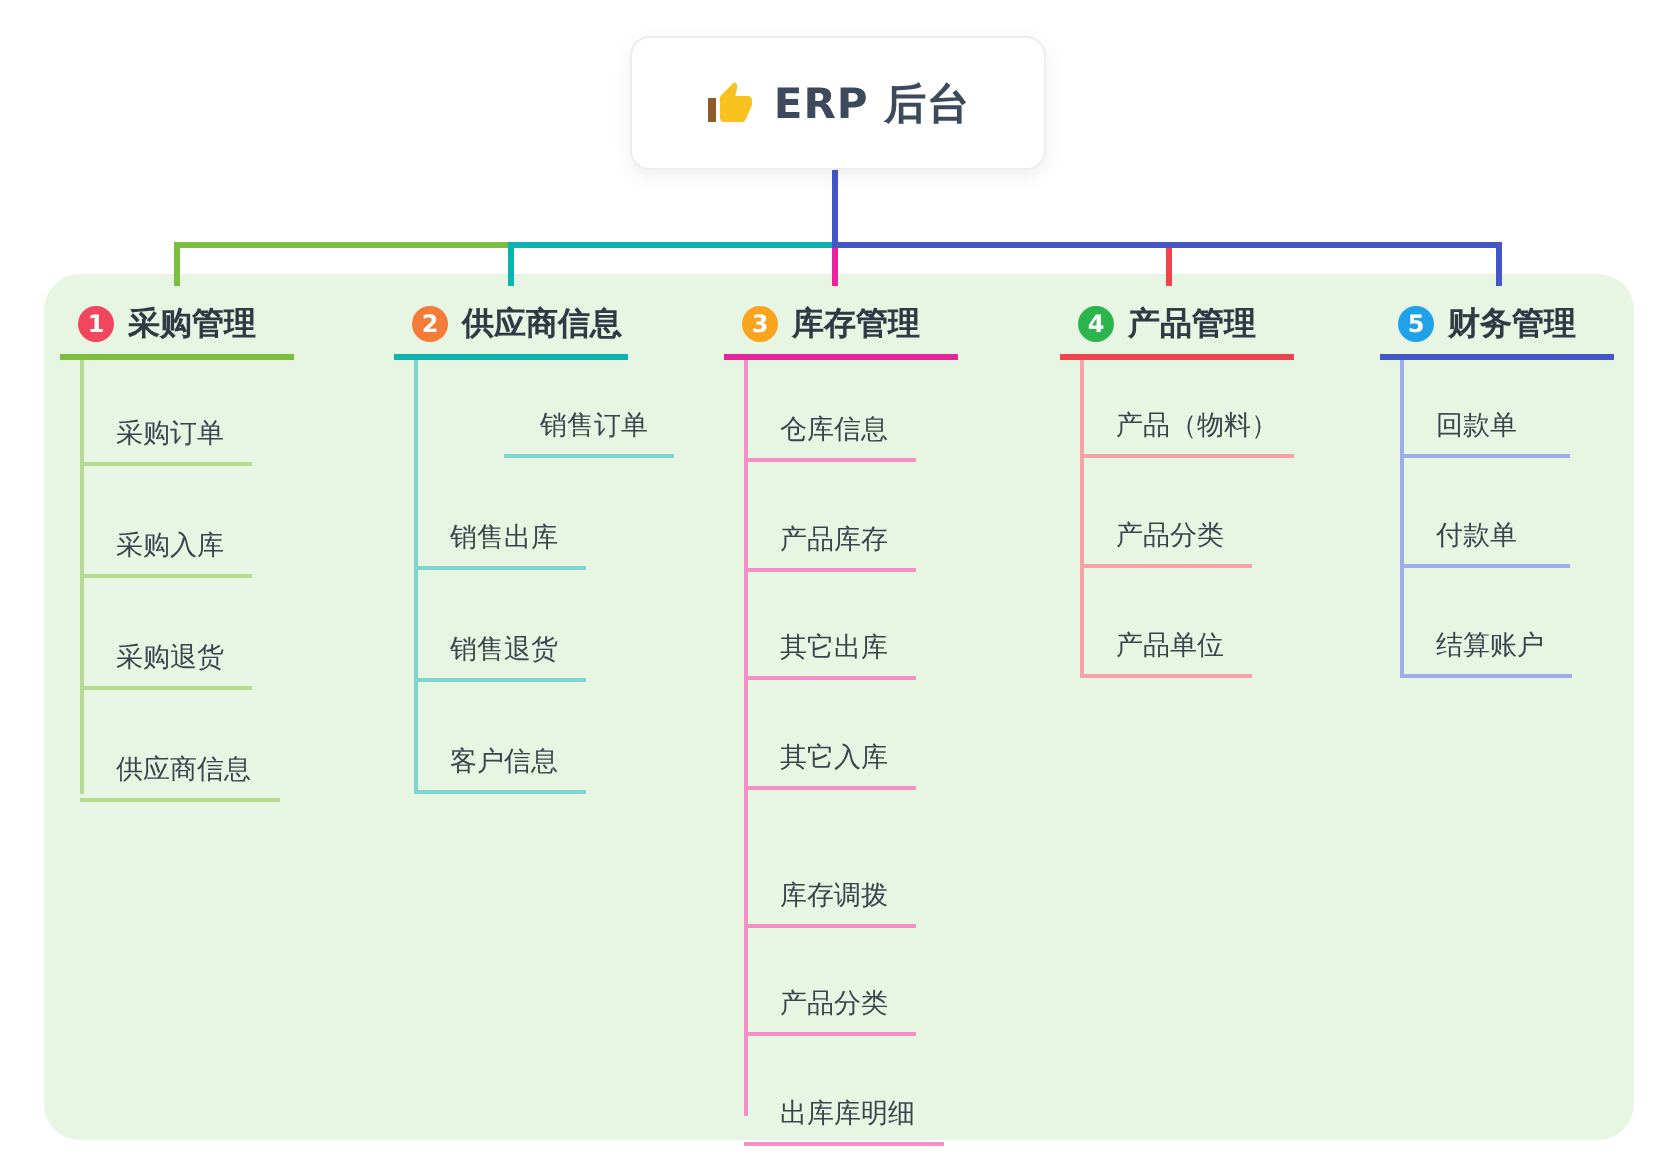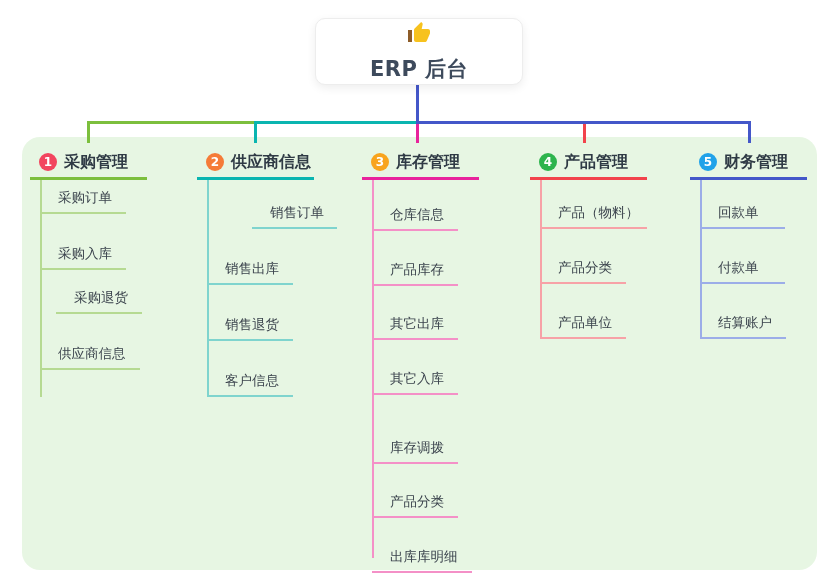--- a/index.html
+++ b/index.html
@@ -6,21 +6,21 @@
   #stage{
     position:relative;width:839px;height:588px;overflow:hidden;
     font-family:"DejaVu Sans","Liberation Sans",sans-serif;
     background:#ffffff;
   }
   .root-node{
     position:absolute;left:315px;top:18px;width:208px;height:67px;
     background:#ffffff;border:1px solid #ededed;border-radius:10px;
     box-shadow:0 3px 10px rgba(0,0,0,0.07);
     display:flex;align-items:center;justify-content:center;gap:10px;
-    z-index:9;box-sizing:border-box;flex-direction:column;
+    z-index:9;box-sizing:border-box;
   }
   .root-title{font-size:21px;font-weight:600;color:#3d4a5c;letter-spacing:0.5px;}
   .abs{position:absolute;}
   #container-panel{
     position:absolute;left:22px;top:137px;width:795px;height:433px;
     border-radius:18px;z-index:1;
   }
   .branch-col{position:absolute;top:148px;width:117px;z-index:8;}
   .branch-head{display:flex;align-items:center;height:28px;gap:7px;padding-left:9px;box-sizing:border-box;}
   .badge{
@@ -60,27 +60,27 @@
 <div style="position: absolute; left: 87px; top: 121px; width: 332px; height: 3px; background: rgb(124, 191, 61); z-index: 2;"></div>
     <div style="position: absolute; left: 87px; top: 121px; width: 3px; height: 22px; background: rgb(124, 191, 61); z-index: 2;"></div>
     <div class="branch-col" style="left: 30px; width: 117px;">
       <div class="branch-head">
         <span class="badge" style="background: rgb(242, 69, 94);">1</span>
         <span class="branch-label" style="color: rgb(47, 58, 69);">采购管理</span>
       </div>
       <div class="branch-underline" style="background: rgb(124, 191, 61);"></div>
       <div class="subtree">
         <div class="subtree-line" style="height: 217px; background: rgb(182, 218, 146);"></div>
-        <div class="leaf" style="height: 34px;">
+        <div class="leaf" style="height: 53px;">
           <div class="leaf-label" style="border-bottom: 2px solid rgb(182, 218, 146); color: rgb(59, 67, 77);">采购订单</div>
         </div>
         <div class="leaf" style="height: 56px;">
           <div class="leaf-label" style="border-bottom: 2px solid rgb(182, 218, 146); color: rgb(59, 67, 77);">采购入库</div>
         </div>
-        <div class="leaf" style="height: 44px; padding-left: 16px;">
+        <div class="leaf" style="height: 56px;">
           <div class="leaf-label" style="border-bottom: 2px solid rgb(182, 218, 146); color: rgb(59, 67, 77);">采购退货</div>
         </div>
         <div class="leaf" style="height: 56px;">
           <div class="leaf-label" style="border-bottom: 2px solid rgb(182, 218, 146); color: rgb(59, 67, 77);">供应商信息</div>
         </div>
       </div>
     </div>
     <div style="position: absolute; left: 254px; top: 121px; width: 165px; height: 3px; background: rgb(10, 181, 176); z-index: 3;"></div>
     <div style="position: absolute; left: 254px; top: 121px; width: 3px; height: 22px; background: rgb(10, 181, 176); z-index: 3;"></div>
     <div class="branch-col" style="left: 197px; width: 117px;">

